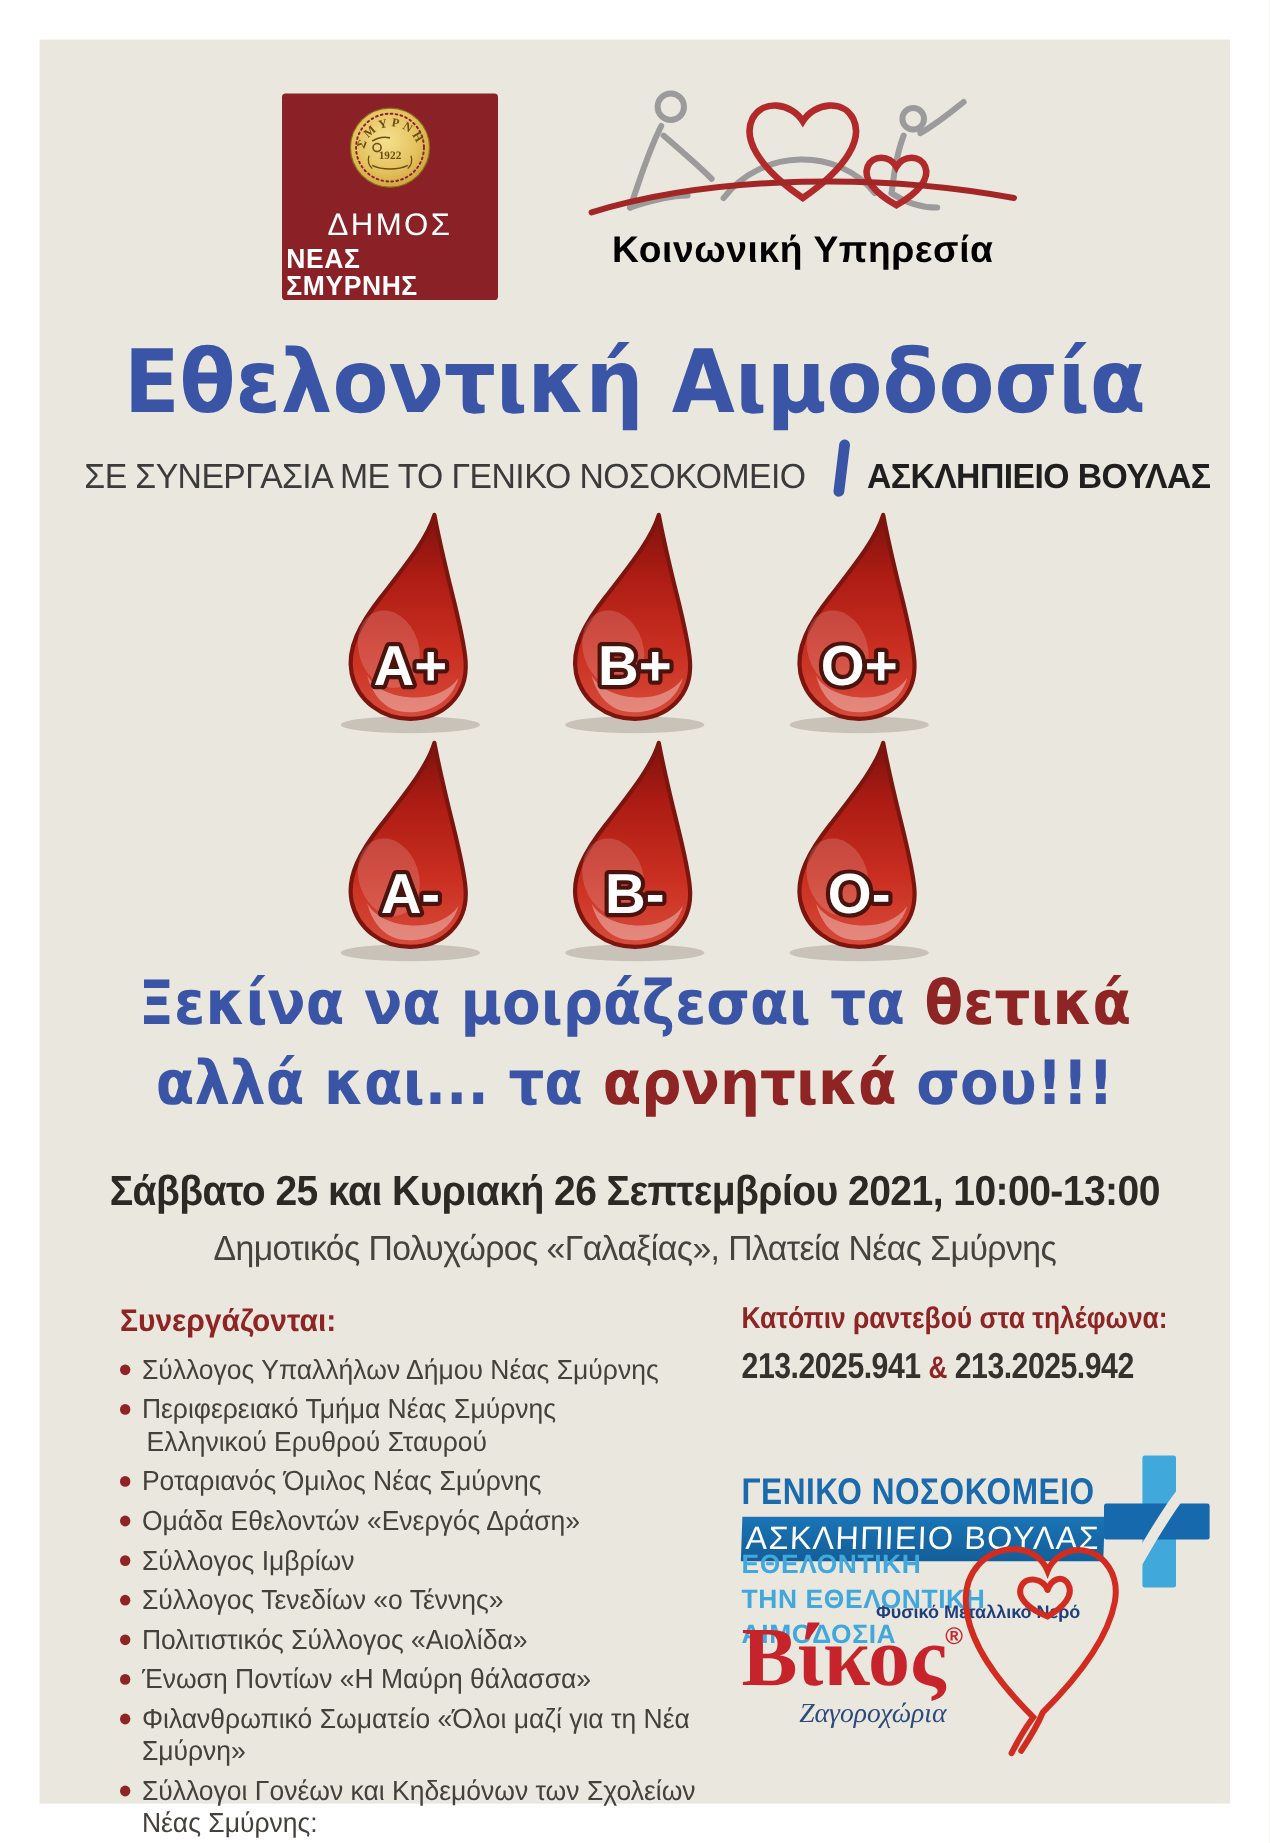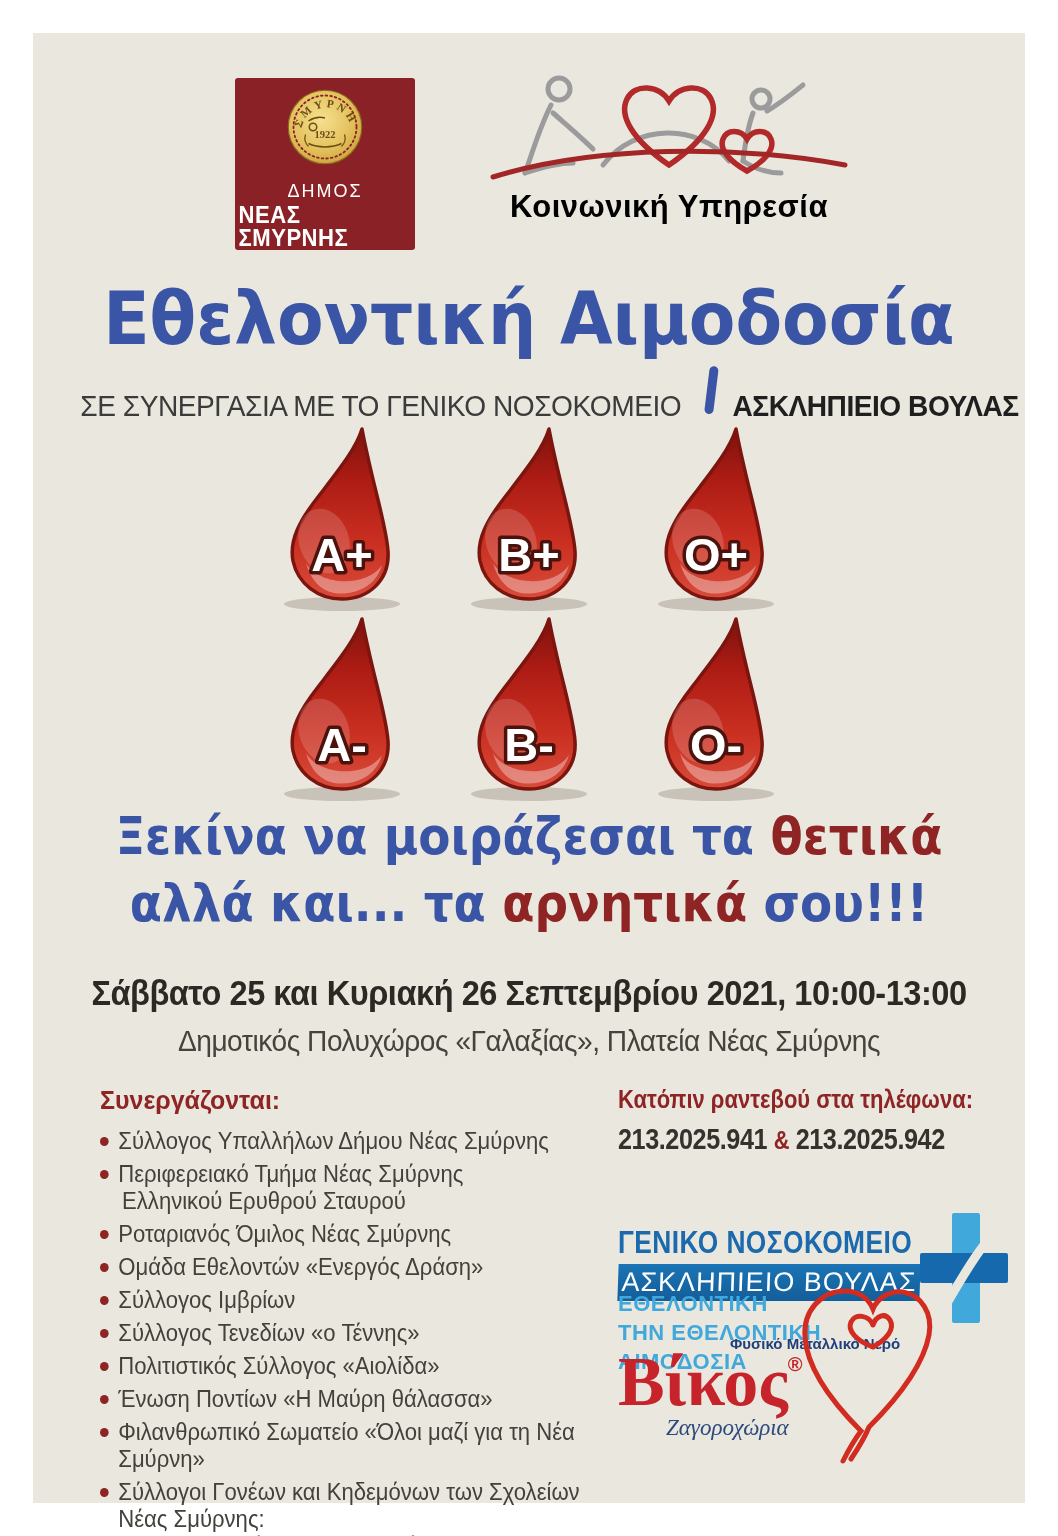--- a/index.html
+++ b/index.html
@@ -4,33 +4,33 @@
 <style>
   html,body{margin:0;padding:0;}
   body{width:1058px;height:1536px;background:#ffffff;position:relative;overflow:hidden;
        font-family:"Liberation Sans", sans-serif;}
   .poster{position:absolute;left:33px;top:33px;width:992px;height:1470px;background:#eae7df;}
 
   
   .muni-logo{position:absolute;left:202px;top:45px;width:180px;height:172px;background:#8a2126;
              border-radius:3px;display:flex;flex-direction:column;align-items:center;}
   .muni-coin{margin-top:10px;}
-  .muni-line1{color:#ffffff;font-size:18px;letter-spacing:2px;margin-top:16px;line-height:1;}
+  .muni-line1{color:#ffffff;font-size:26px;letter-spacing:2px;margin-top:16px;line-height:1;}
   .muni-line2{color:#ffffff;font-size:23px;font-weight:bold;letter-spacing:.5px;margin-top:4px;
               line-height:1;transform:scaleX(.96);}
   .social-logo{position:absolute;left:452px;top:40px;width:368px;height:180px;text-align:center;}
   .social-line1{font-size:31px;font-weight:bold;color:#000000;line-height:1.15;letter-spacing:.5px;}
   .social-line2{font-size:31px;font-weight:bold;color:#9e3c3c;line-height:1.15;letter-spacing:.5px;}
 
   
   .main-title{position:absolute;left:0;top:246px;width:100%;text-align:center;
               font-family:"DejaVu Sans", sans-serif;font-weight:bold;font-size:73px;
               color:#3a55a5;transform:scaleX(.93);line-height:1.1;}
-  .subtitle{position:absolute;left:18px;top:349px;width:100%;display:flex;justify-content:center;
-            align-items:center;gap:14px;}
+  .subtitle{position:absolute;left:8px;top:349px;width:100%;display:flex;justify-content:center;
+            align-items:flex-start;gap:14px;}
   .sub-normal{font-size:29px;color:#3b3b3b;letter-spacing:-.5px;transform:scaleX(.97);}
   .sub-desc{width:9px;height:48px;background:#3a55a5;border-radius:5px;
             transform:rotate(7deg) translateY(-16px);}
   .sub-bold{font-size:29px;font-weight:bold;color:#1f1f1f;letter-spacing:-.5px;transform:scaleX(.97);}
 
   
   .drops-row{position:absolute;left:0;width:100%;display:flex;justify-content:center;gap:47px;}
   .drops-row.r1{top:390px;}
   .drops-row.r2{top:580px;}
   .drop{width:140px;height:190px;position:relative;}

